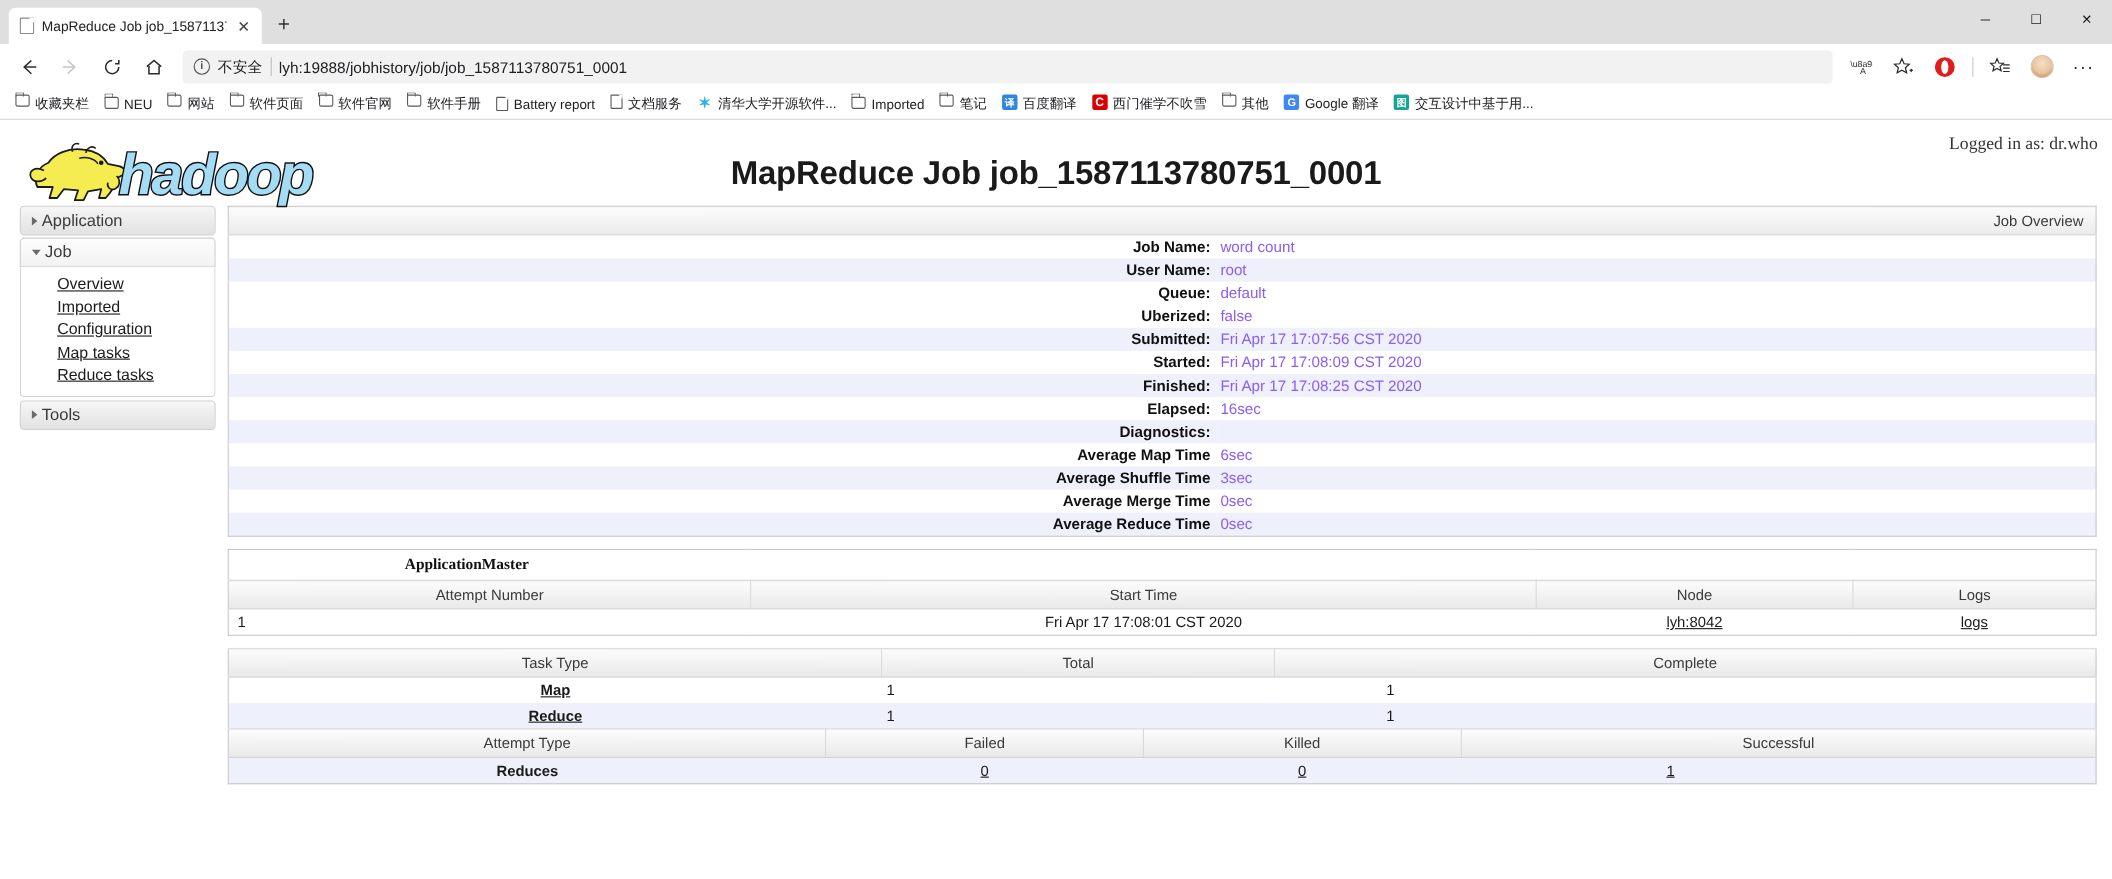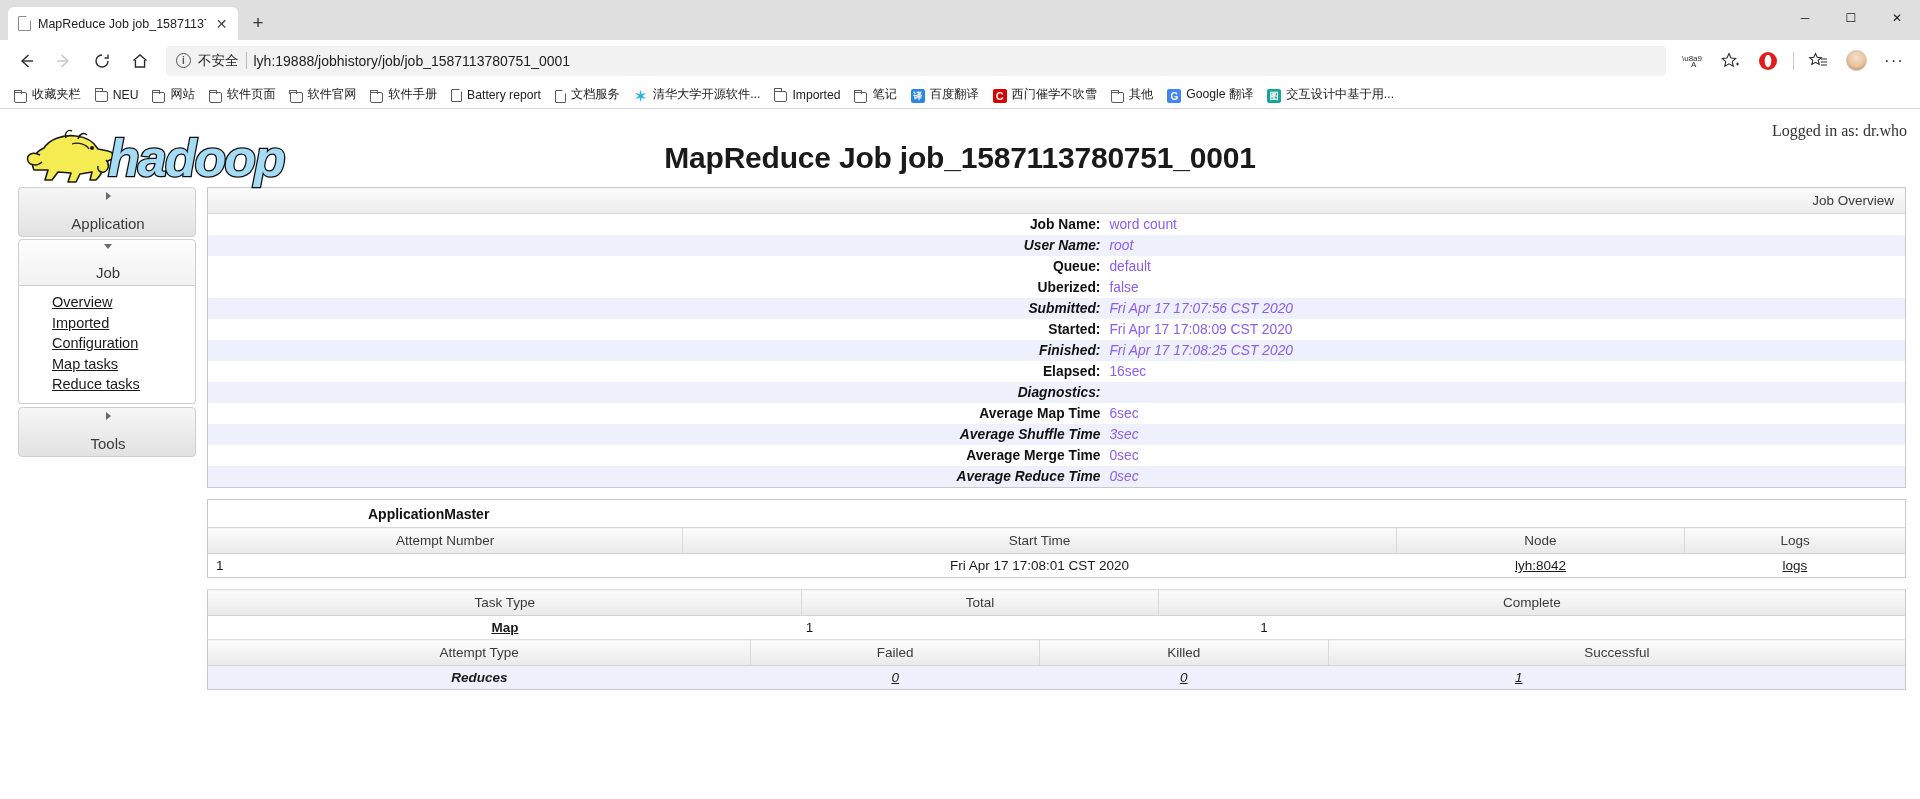--- a/index.html
+++ b/index.html
@@ -130,21 +130,21 @@
     display: flex;
     align-items: center;
     padding: 0 7px;
     gap: 0;
     border-bottom: 1px solid #d4d4d4;
     flex: 0 0 auto;
     font-size: 12px;
     overflow: hidden;
   }
   .bm {
-    display: flex; align-items: flex-end; gap: 5px;
+    display: flex; align-items: flex-start; gap: 5px;
     padding: 2px 7px;
     white-space: nowrap;
     color: #202124;
     font-size: 12.2px;
     flex: 0 0 auto;
   }
   .bm-folder {
     width: 13px; height: 11px;
     border: 1.2px solid #5a5a5a;
     border-radius: 1px 2px 2px 2px;
@@ -209,23 +209,22 @@
 
   
   .sidebar { width: 178px; flex: 0 0 178px; margin-left: 10px; font-size: 14.5px; }
   .acc-head {
     background: linear-gradient(to bottom, #f6f6f6 0%, #e2e2e2 100%);
     border: 1px solid #cfcfcf;
     border-radius: 4px;
     padding: 4px 8px 4px 10px;
     color: #3a3a3a;
     font-size: 15px;
-    display: flex; align-items: center; gap: 15px;
+    display: flex; align-items: center; gap: 4px;
     margin-bottom: 2px;
-    flex-direction: column;
   }
   .acc-head.open { border-radius: 4px 4px 0 0; margin-bottom: 0; background: linear-gradient(to bottom,#fdfdfd 0%, #f2f2f2 100%); }
   .caret-right { width: 0; height: 0; border-left: 5px solid #6a6a6a; border-top: 4px solid transparent; border-bottom: 4px solid transparent; }
   .caret-down { width: 0; height: 0; border-top: 5px solid #6a6a6a; border-left: 4px solid transparent; border-right: 4px solid transparent; }
   .acc-body {
     border: 1px solid #cfcfcf;
     border-top: none;
     border-radius: 0 0 4px 4px;
     background: #fff;
     padding: 6px 0 8px 0;
@@ -271,39 +270,40 @@
   }
   .ovw-val { text-align: left; color: #8b5cf6; padding-left: 2px !important; }
 
   .am-title td {
     font-weight: bold;
     font-size: 14px;
     padding: 6px 0 5px 0;
     color: #111;
     background: #fff;
     border-bottom: 1px solid #d5d5d5;
+    font-family: Liberation Serif, serif;
   }
   .am-title .pad { padding-left: 160px; }
 
   thead.hdr th, tr.hdr th {
     background: linear-gradient(to bottom, #fcfcfc 0%, #e9e9e9 100%);
     font-weight: normal;
     color: #3a3a3a;
     font-size: 13.5px;
     padding: 5px 4px;
     border-right: 1px solid #d9d9d9;
     border-bottom: 1px solid #d2d2d2;
     border-top: 1px solid #dedede;
     text-align: center;
   }
   thead.hdr th:last-child, tr.hdr th:last-child { border-right: none; }
 
   td.cell { padding: 4px 4px; font-size: 13.5px; text-align: center; color: #1a1a1a; }
   td.cell.left { text-align: left; padding-left: 8px; }
-  tr.alt { background: #eef0fb; font-style: italic; }
+  tr.alt { background: #eef0fb; }
   a.lnk { color: #1a1a1a; text-decoration: underline; }
   td.bold { font-weight: bold; }
 </style>
 </head>
 <body>
 
 <div class="browser">
 
   <div class="tabstrip">
     <div class="tab">
@@ -589,20 +589,25 @@
             <tr class="hdr">
               <th style="width:35%">Task Type</th>
               <th style="width:21%">Total</th>
               <th style="width:44%">Complete</th>
             </tr>
             <tr>
               <td class="cell"><a class="lnk" style="font-weight:bold" href="#">Map</a></td>
               <td class="cell" style="text-align:center;padding-right:28%">1</td>
               <td class="cell" style="text-align:left;padding-left:6%">1</td>
             </tr>
+            <tr class="alt">
+              <td class="cell"><a class="lnk" style="font-weight:bold" href="#">Reduce</a></td>
+              <td class="cell" style="text-align:center;padding-right:28%">1</td>
+              <td class="cell" style="text-align:left;padding-left:6%">1</td>
+            </tr>
           </tbody>
         </table>
 
         <table class="tbl" style="margin-top:-1px;">
           <tbody>
             <tr class="hdr">
               <th style="width:32%">Attempt Type</th>
               <th style="width:17%">Failed</th>
               <th style="width:17%">Killed</th>
               <th style="width:34%">Successful</th>

